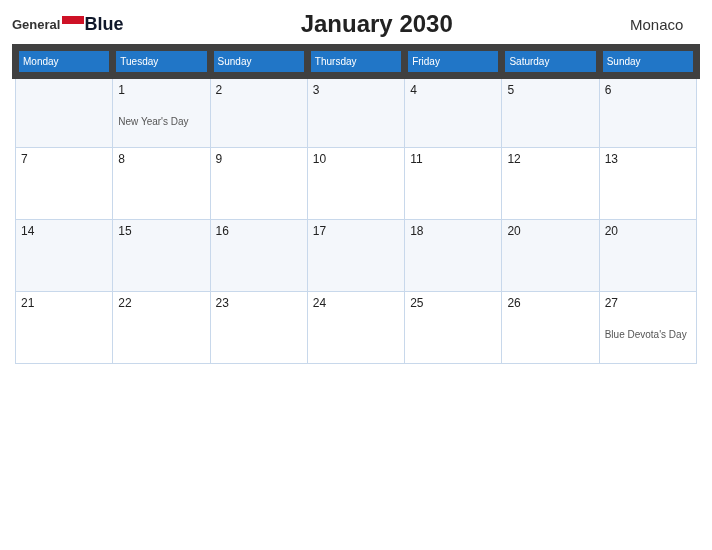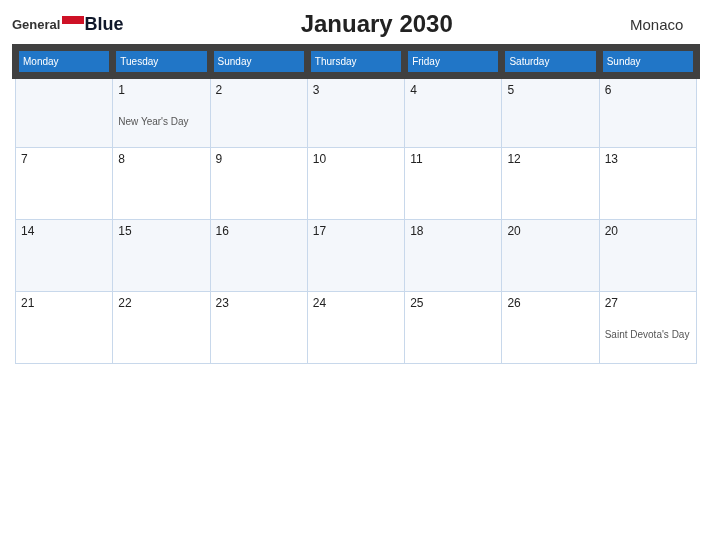--- a/index.html
+++ b/index.html
@@ -210,18 +210,18 @@
             <div class="day-number">24</div>
           </td>
           <td>
             <div class="day-number">25</div>
           </td>
           <td>
             <div class="day-number">26</div>
           </td>
           <td>
             <div class="day-number">27</div>
-            <div class="holiday">Saint Devota's Day</div>
+            <div class="holiday">Blue Devota's Day</div>
           </td>
         </tr>
       </tbody>
   </table>
 </div>
 
 </body></html>

